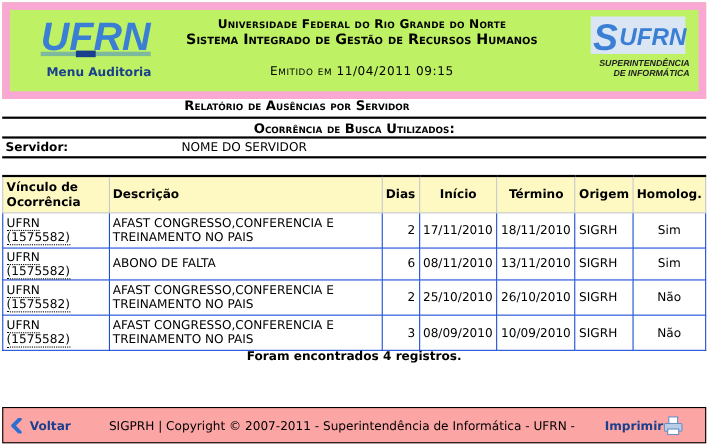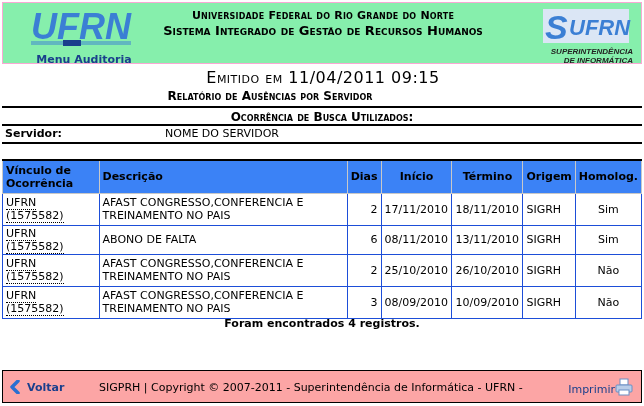--- a/index.html
+++ b/index.html
@@ -3,37 +3,37 @@
 <meta charset="utf-8">
 <style>
   * { box-sizing: border-box; }
   html, body { margin: 0; padding: 0; background: #fff; }
   body {
     width: 644px; height: 406px; overflow: hidden;
     font-family: "DejaVu Sans", "Liberation Sans", sans-serif;
     font-size: 11px; color: #000; position: relative;
   }
   .header {
-    position: absolute; left: 2px; top: 2px; width: 640px; height: 62px;
-    border: 1px solid #f9a8d4; background: #86efac;
+    position: absolute; left: 2px; top: 2px; width: 640px; height: 88px;
+    border: 7px solid #f9a8d4; background: #bef264;
   }
   .logo-ufrn {
     position: absolute; left: 6px; top: 4px; width: 150px; height: 62px;
   }
   .logo-ufrn svg { display: block; margin-left: 20px; }
   .menu-audit {
     position: absolute; left: 0; width: 150px; top: 46px; text-align: center;
     font-size: 11px; font-weight: bold; color: #1a3f8c;
   }
   .header-center {
     position: absolute; left: 160px; width: 320px; top: 6px; text-align: center;
   }
   .univ { font-weight: bold; font-size: 11px; font-variant: small-caps; letter-spacing: 0.2px; }
   .sistema { font-weight: bold; font-size: 13px; font-variant: small-caps; margin-top: 1px; }
-  .emitido { font-size: 16px; font-variant: small-caps; margin-top: 30px; letter-spacing: 0.5px; }
+  .emitido { font-size: 11px; font-variant: small-caps; margin-top: 14px; letter-spacing: 0.5px; }
   .logo-si { position: absolute; right: 8px; top: 4px; width: 100px; height: 62px; }
   .si-text {
     position: absolute; right: 0; top: 40px; width: 100px; text-align: right;
     font-family: "Liberation Sans", sans-serif; font-weight: bold; font-style: italic;
     font-size: 8px; line-height: 9px; color: #222;
   }
   .report-title {
     position: absolute; left: 0; width: 540px; top: 89px; text-align: center;
     font-weight: bold; font-variant: small-caps; font-size: 12px;
   }
@@ -42,21 +42,21 @@
     position: absolute; left: 0; width: 644px; top: 110px; text-align: center;
     font-weight: bold; font-variant: small-caps; font-size: 12px;
   }
   .servidor-label { position: absolute; left: 5px; top: 127px; font-weight: bold; font-size: 11px; }
   .servidor-value { position: absolute; left: 165px; top: 127px; font-size: 11px; }
   table.data {
     position: absolute; left: 2px; top: 159px; width: 640px;
     border-collapse: collapse; font-size: 11px;
   }
   table.data th {
-    background: #3b82f6; font-weight: bold; text-align: left;
+    background: #fef9c3; font-weight: bold; text-align: left;
     border: 1px solid #c8c8c8; border-top: 2px solid #000;
     padding: 2px 3px; height: 33px; line-height: 13px;
   }
   table.data th.center { text-align: center; }
   table.data td {
     border: 1px solid #1d4ed8; padding: 1px 3px; height: 32px; line-height: 13px;
   }
   table.data tr.single td { height: 17px; }
   td.num { text-align: right; }
   td.center { text-align: center; }
@@ -69,22 +69,22 @@
     position: absolute; left: 2px; top: 370px; width: 640px; height: 33px;
     border: 1px solid #000; background: #fca5a5;
   }
   .voltar {
     position: absolute; left: 6px; top: 9px; color: #1a3f8c; font-weight: bold;
     font-size: 11px; cursor: pointer; display: flex; align-items: center;
   }
   .voltar svg { margin-right: 6px; }
   .copyright { position: absolute; left: 96px; top: 10px; font-size: 11px; }
   .imprimir {
-    position: absolute; right: 8px; top: 7px; color: #1a3f8c; font-weight: normal;
-    font-size: 11px; display: flex; align-items: flex-end; cursor: pointer;
+    position: absolute; right: 20px; top: 7px; color: #1a3f8c; font-weight: bold;
+    font-size: 11px; display: flex; align-items: center; cursor: pointer;
   }
 </style>
 </head>
 <body>
 
 <div class="header">
   <div class="logo-ufrn">
     <svg width="110" height="42" viewBox="0 0 110 42">
       <text x="2" y="32" font-family="Liberation Sans, sans-serif" font-weight="bold" font-style="italic" font-size="36" fill="#3b7fd4">UFRN</text>
       <rect x="2" y="34" width="100" height="4" fill="#3b7fd4" opacity="0.5"></rect>

